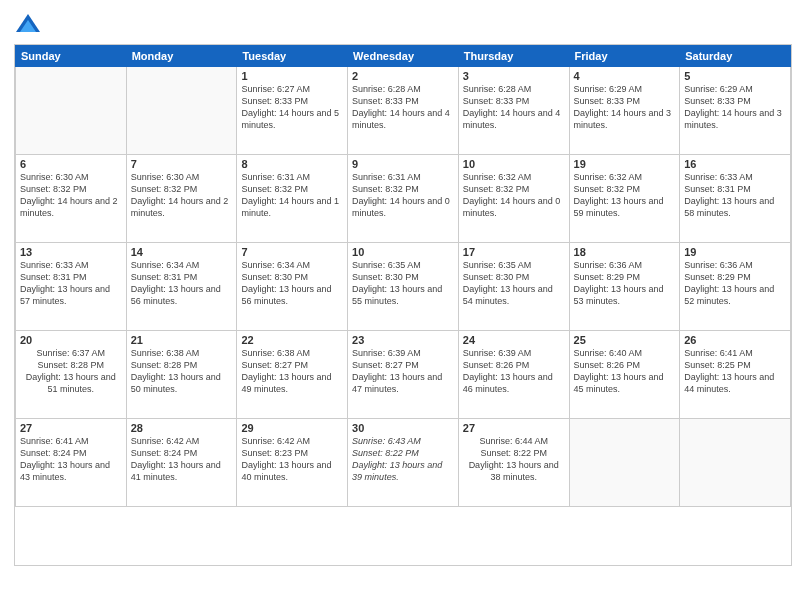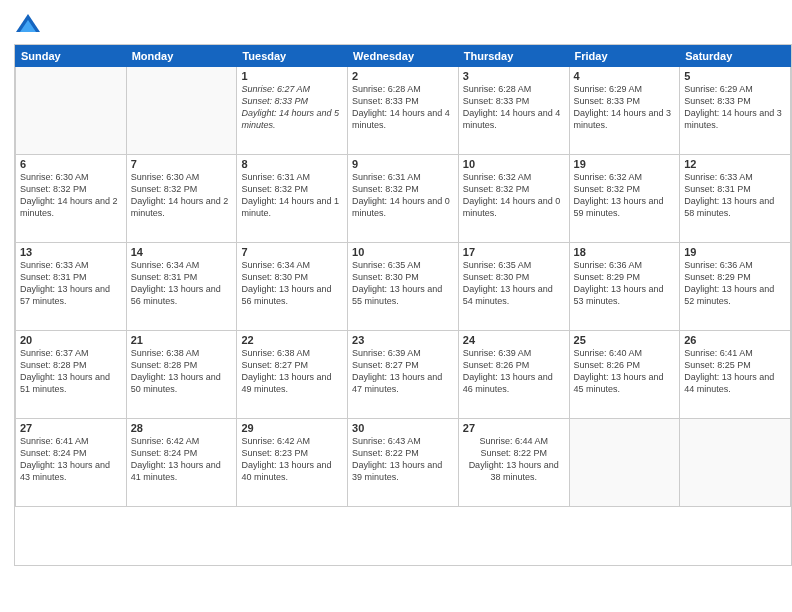--- a/index.html
+++ b/index.html
@@ -135,21 +135,21 @@
             <th>Friday</th>
             <th>Saturday</th>
           </tr>
       </thead>
       <tbody id="cal-body">
           <tr>
             <td class="empty"></td>
             <td class="empty"></td>
             <td>
               <span class="day-num">1</span>
-              <div class="day-info" style="white-space: pre-line; font-style: italic;">Sunrise: 6:27 AM
+              <div class="day-info" style="white-space: pre-line;">Sunrise: 6:27 AM
 Sunset: 8:33 PM
 Daylight: 14 hours and 5 minutes.</div>
             </td>
             <td>
               <span class="day-num">2</span>
               <div class="day-info" style="white-space: pre-line;">Sunrise: 6:28 AM
 Sunset: 8:33 PM
 Daylight: 14 hours and 4 minutes.</div>
             </td>
             <td>
@@ -202,21 +202,21 @@
 Sunset: 8:32 PM
 Daylight: 14 hours and 0 minutes.</div>
             </td>
             <td>
               <span class="day-num">19</span>
               <div class="day-info" style="white-space: pre-line;">Sunrise: 6:32 AM
 Sunset: 8:32 PM
 Daylight: 13 hours and 59 minutes.</div>
             </td>
             <td>
-              <span class="day-num">12</span>
+              <span class="day-num">16</span>
               <div class="day-info" style="white-space: pre-line;">Sunrise: 6:33 AM
 Sunset: 8:31 PM
 Daylight: 13 hours and 58 minutes.</div>
             </td>
           </tr>
           <tr>
             <td>
               <span class="day-num">13</span>
               <div class="day-info" style="white-space: pre-line;">Sunrise: 6:33 AM
 Sunset: 8:31 PM
@@ -255,21 +255,21 @@
             <td>
               <span class="day-num">19</span>
               <div class="day-info" style="white-space: pre-line;">Sunrise: 6:36 AM
 Sunset: 8:29 PM
 Daylight: 13 hours and 52 minutes.</div>
             </td>
           </tr>
           <tr>
             <td>
               <span class="day-num">20</span>
-              <div class="day-info" style="white-space: pre-line;">Sunrise: 6:37 AM
+              <div class="day-info" style="white-space: pre-line; text-align: center;">Sunrise: 6:37 AM
 Sunset: 8:28 PM
 Daylight: 13 hours and 51 minutes.</div>
             </td>
             <td>
               <span class="day-num">21</span>
               <div class="day-info" style="white-space: pre-line;">Sunrise: 6:38 AM
 Sunset: 8:28 PM
 Daylight: 13 hours and 50 minutes.</div>
             </td>
             <td>
@@ -317,21 +317,21 @@
 Daylight: 13 hours and 41 minutes.</div>
             </td>
             <td>
               <span class="day-num">29</span>
               <div class="day-info" style="white-space: pre-line;">Sunrise: 6:42 AM
 Sunset: 8:23 PM
 Daylight: 13 hours and 40 minutes.</div>
             </td>
             <td>
               <span class="day-num">30</span>
-              <div class="day-info" style="white-space: pre-line;">Sunrise: 6:43 AM
+              <div class="day-info" style="white-space: pre-line; font-style: italic;">Sunrise: 6:43 AM
 Sunset: 8:22 PM
 Daylight: 13 hours and 39 minutes.</div>
             </td>
             <td>
               <span class="day-num">27</span>
               <div class="day-info" style="white-space: pre-line; text-align: center;">Sunrise: 6:44 AM
 Sunset: 8:22 PM
 Daylight: 13 hours and 38 minutes.</div>
             </td>
             <td class="empty"></td>

